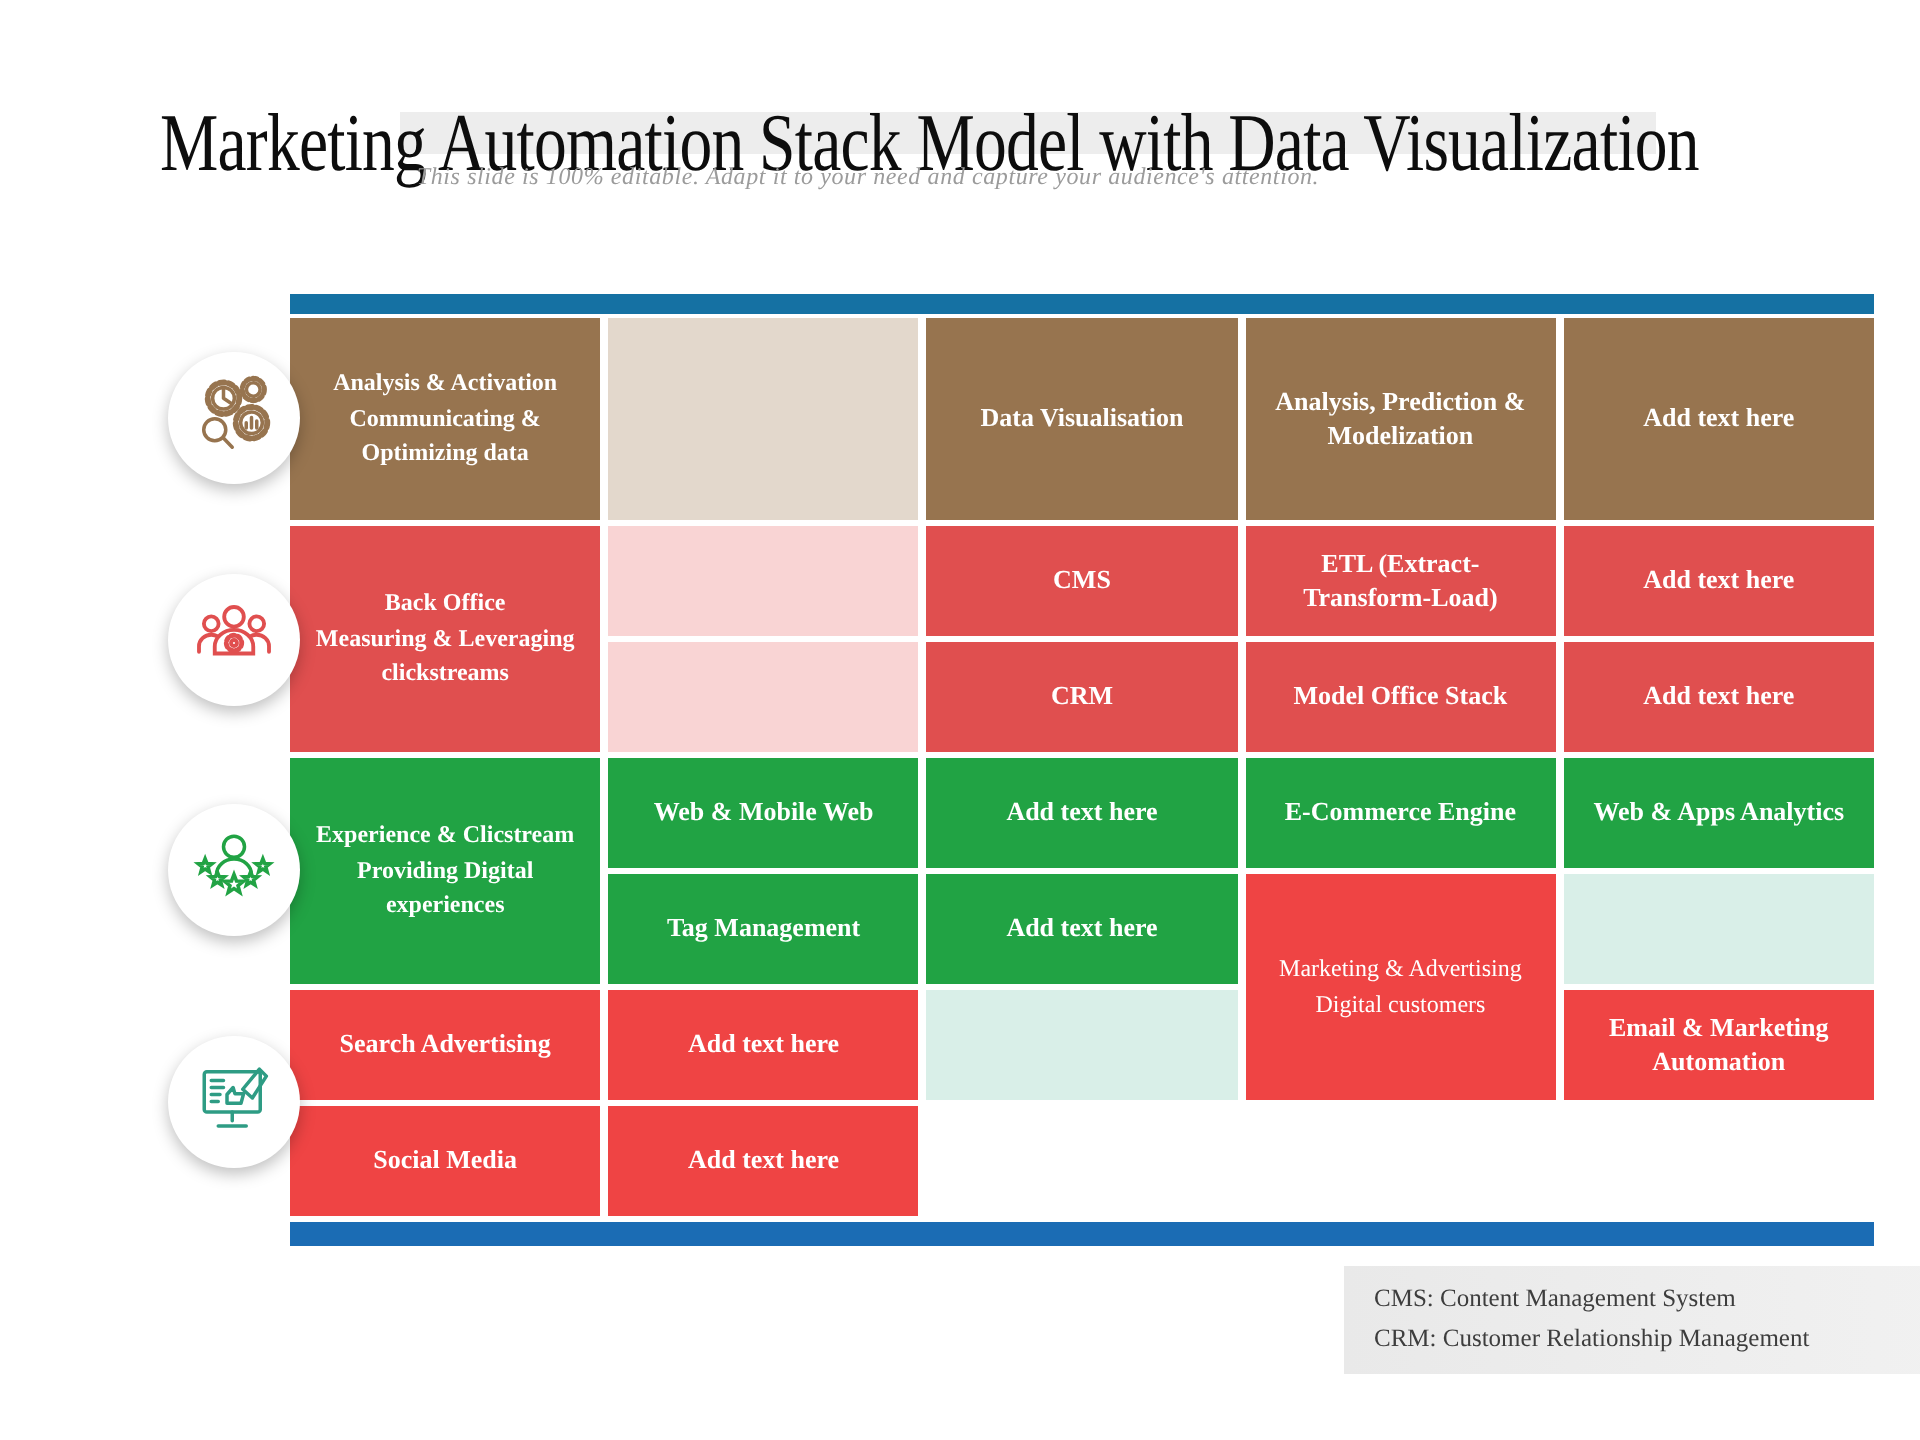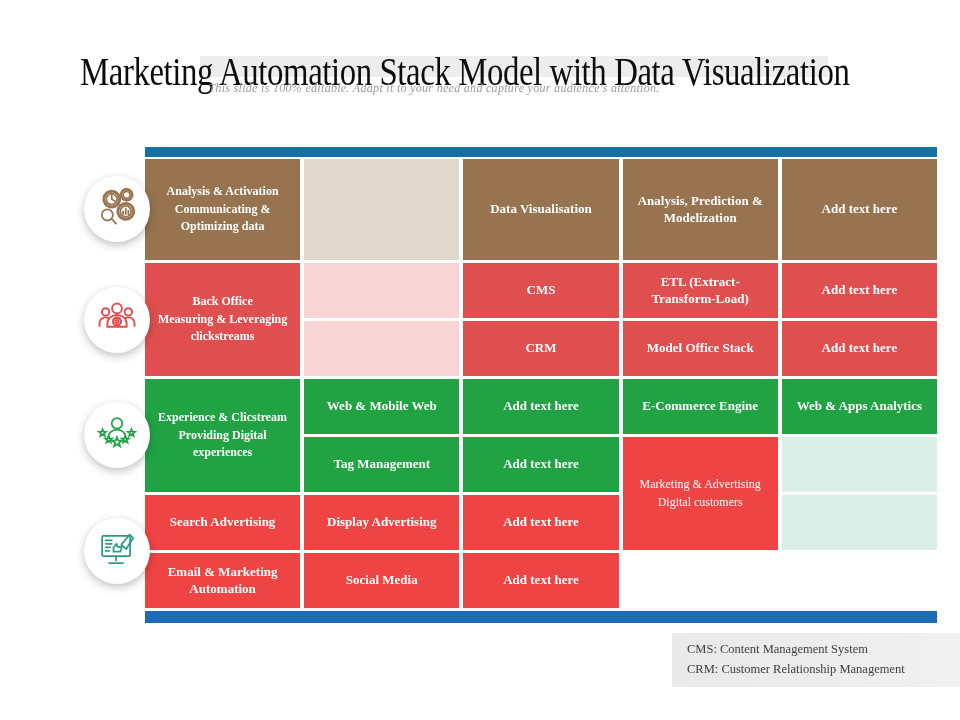--- a/index.html
+++ b/index.html
@@ -154,21 +154,20 @@
       <div class="cell green">Web &amp; Apps Analytics</div>
       <div class="cell green">Tag Management</div>
       <div class="cell green">Add text here</div>
 
       <div class="cell cat regular teal span2">
         <span>Marketing &amp; Advertising</span>
         <span>Digital customers</span>
       </div>
       <div class="cell teal-light"></div>
       <div class="cell teal">Search Advertising</div>
-      <div class="cell teal">Display Advertising</div>
       <div class="cell teal">Add text here</div>
       <div class="cell teal-light"></div>
       <div class="cell teal">Email &amp; Marketing Automation</div>
       <div class="cell teal">Social Media</div>
       <div class="cell teal">Add text here</div>
 
     </div>
     <div class="bar-bottom"></div>
   </div>
 

